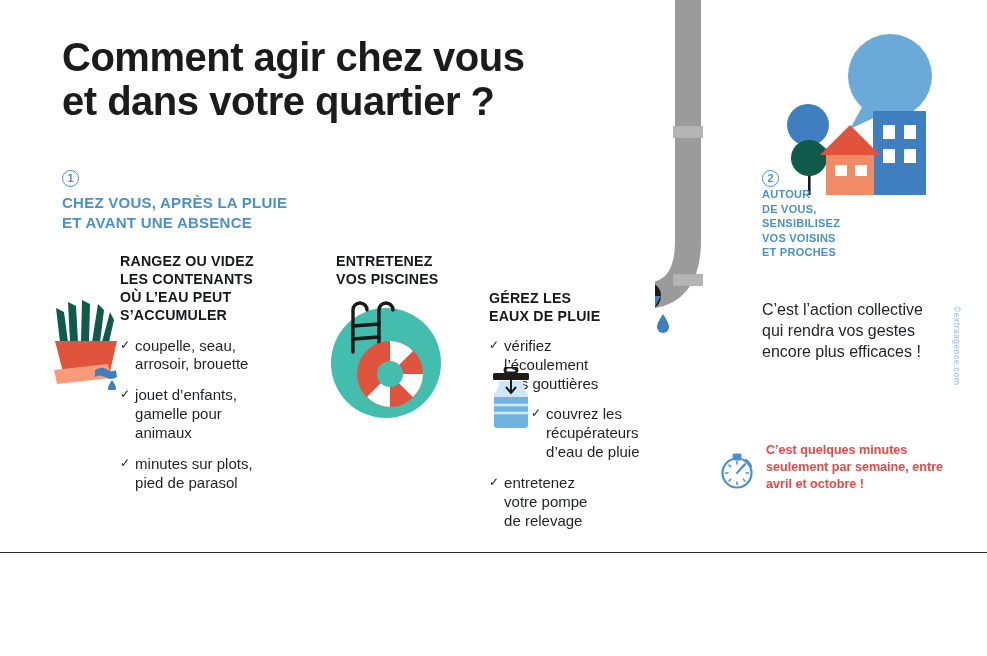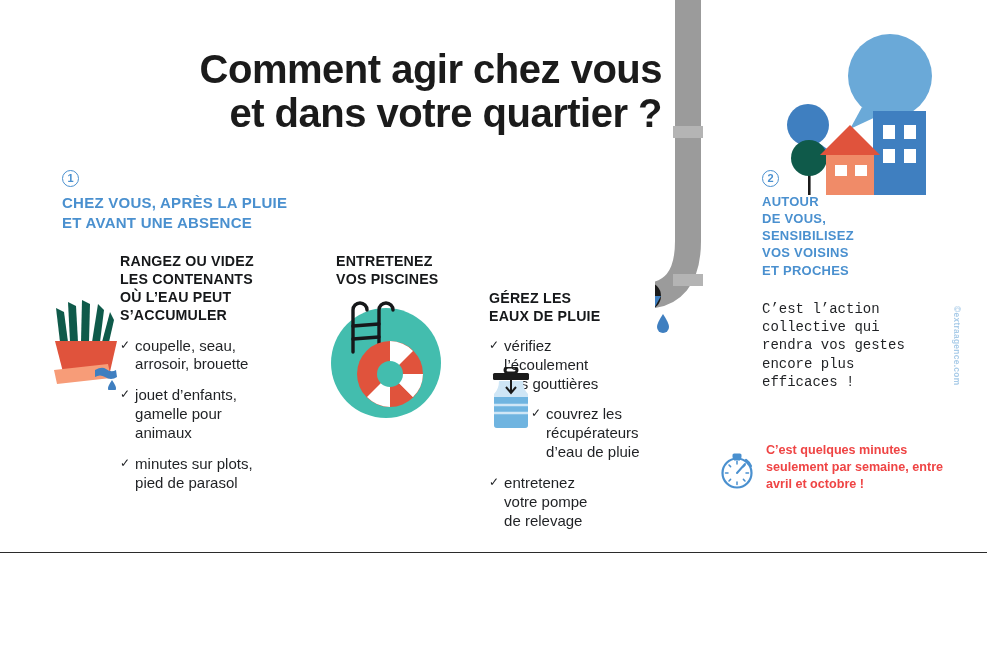--- a/index.html
+++ b/index.html
@@ -9,23 +9,23 @@
     font-family: "Liberation Sans", sans-serif;
     overflow: hidden;
   }
   #poster { position: relative; width: 987px; height: 656px; background:#fff; }
 
   
   .pipe-wrap { position:absolute; left:655px; top:-4px; width:120px; height:340px; pointer-events:none; }
 
   
   .title {
-    position:absolute; left:62px; top:47px; width:600px;
+    position:absolute; left:62px; top:35px; width:600px;
     font-size: 40px; line-height: 1.10; font-weight: 700;
-    letter-spacing:-0.5px; color:#1b1b1b;text-align:right;
+    letter-spacing:-0.5px; color:#1b1b1b;
   }
   .title .l2 { display:block; }
 
   
   .step1 { position:absolute; left:62px; top:168px; width:330px; }
   .step-num {
     display:inline-flex; align-items:center; justify-content:center;
     width:17px; height:17px; border:1.4px solid #4a90cf; border-radius:50%;
     color:#4a90cf; font-size:11px; font-weight:700; line-height:1;
   }
@@ -58,26 +58,26 @@
   
   #col3 { left:489px; top:253px; width:165px;margin-top:37px; }
   #col3 .bullets { margin-top:11px; }
   .b2 { margin-left:42px; }
   .barrel { position:absolute; left:488px; top:367px; width:46px; height:62px; }
 
   
   .house-art { position:absolute; left:768px; top:25px; width:212px; height:170px; }
   .step2 { position:absolute; left:762px; top:168px; width:200px; }
   .step2-head {
-    margin-top:6px; color:#4a90cf; font-weight:700; font-size:13px;
+    color:#4a90cf; font-weight:700; font-size:11px;
     line-height:1.32; letter-spacing:0.25px;
   }
   .step2-body {
     position:absolute; left:762px; top:300px; width:170px;
-    font-size:14px; line-height:1.30; color:#1f2124;font-family:Liberation Mono, monospace;
+    font-size:16px; line-height:1.30; color:#1f2124;
   }
   .clock { position:absolute; left:718px; top:447px; width:40px; height:42px; }
   .step2-note {
     position:absolute; left:766px; top:442px; width:190px;
     color:#ef4444; font-weight:700; font-size:12.6px; line-height:1.36;
   }
   .credit {
     position:absolute; left:962px; top:306px;
     transform: rotate(90deg); transform-origin: left top;
     color:#a8cbe8; font-size:8.4px; font-weight:700; letter-spacing:0.3px;

